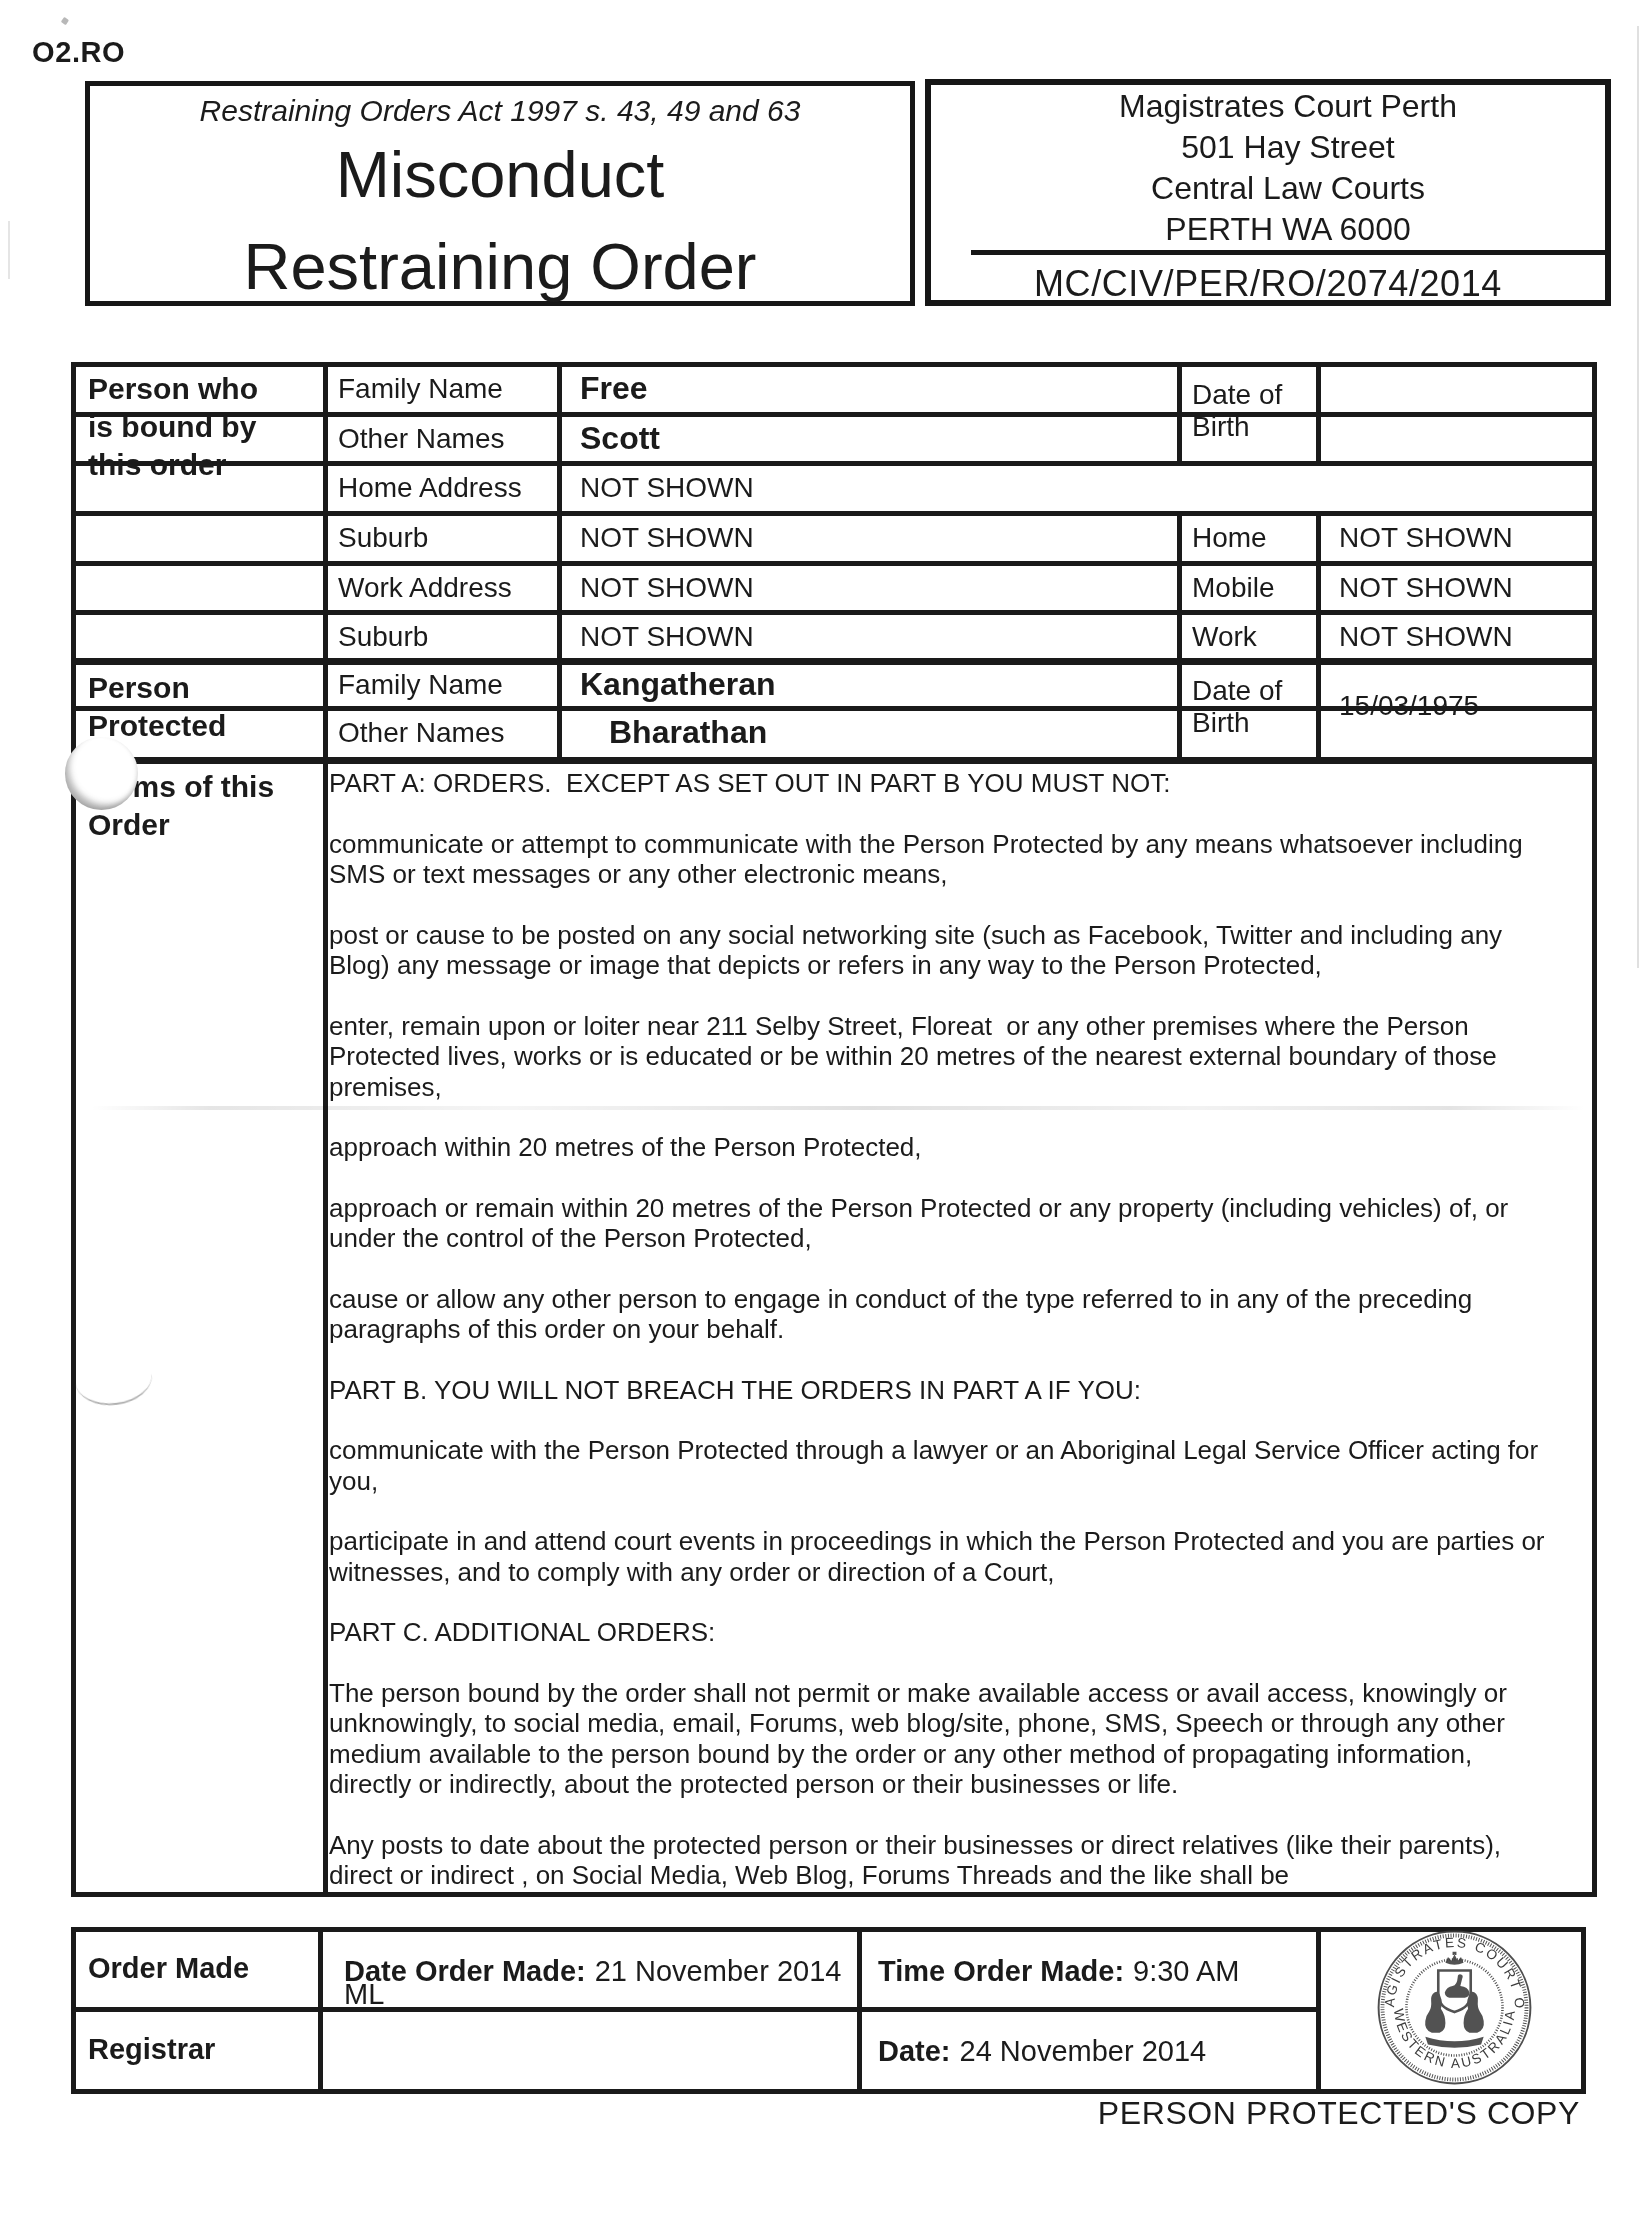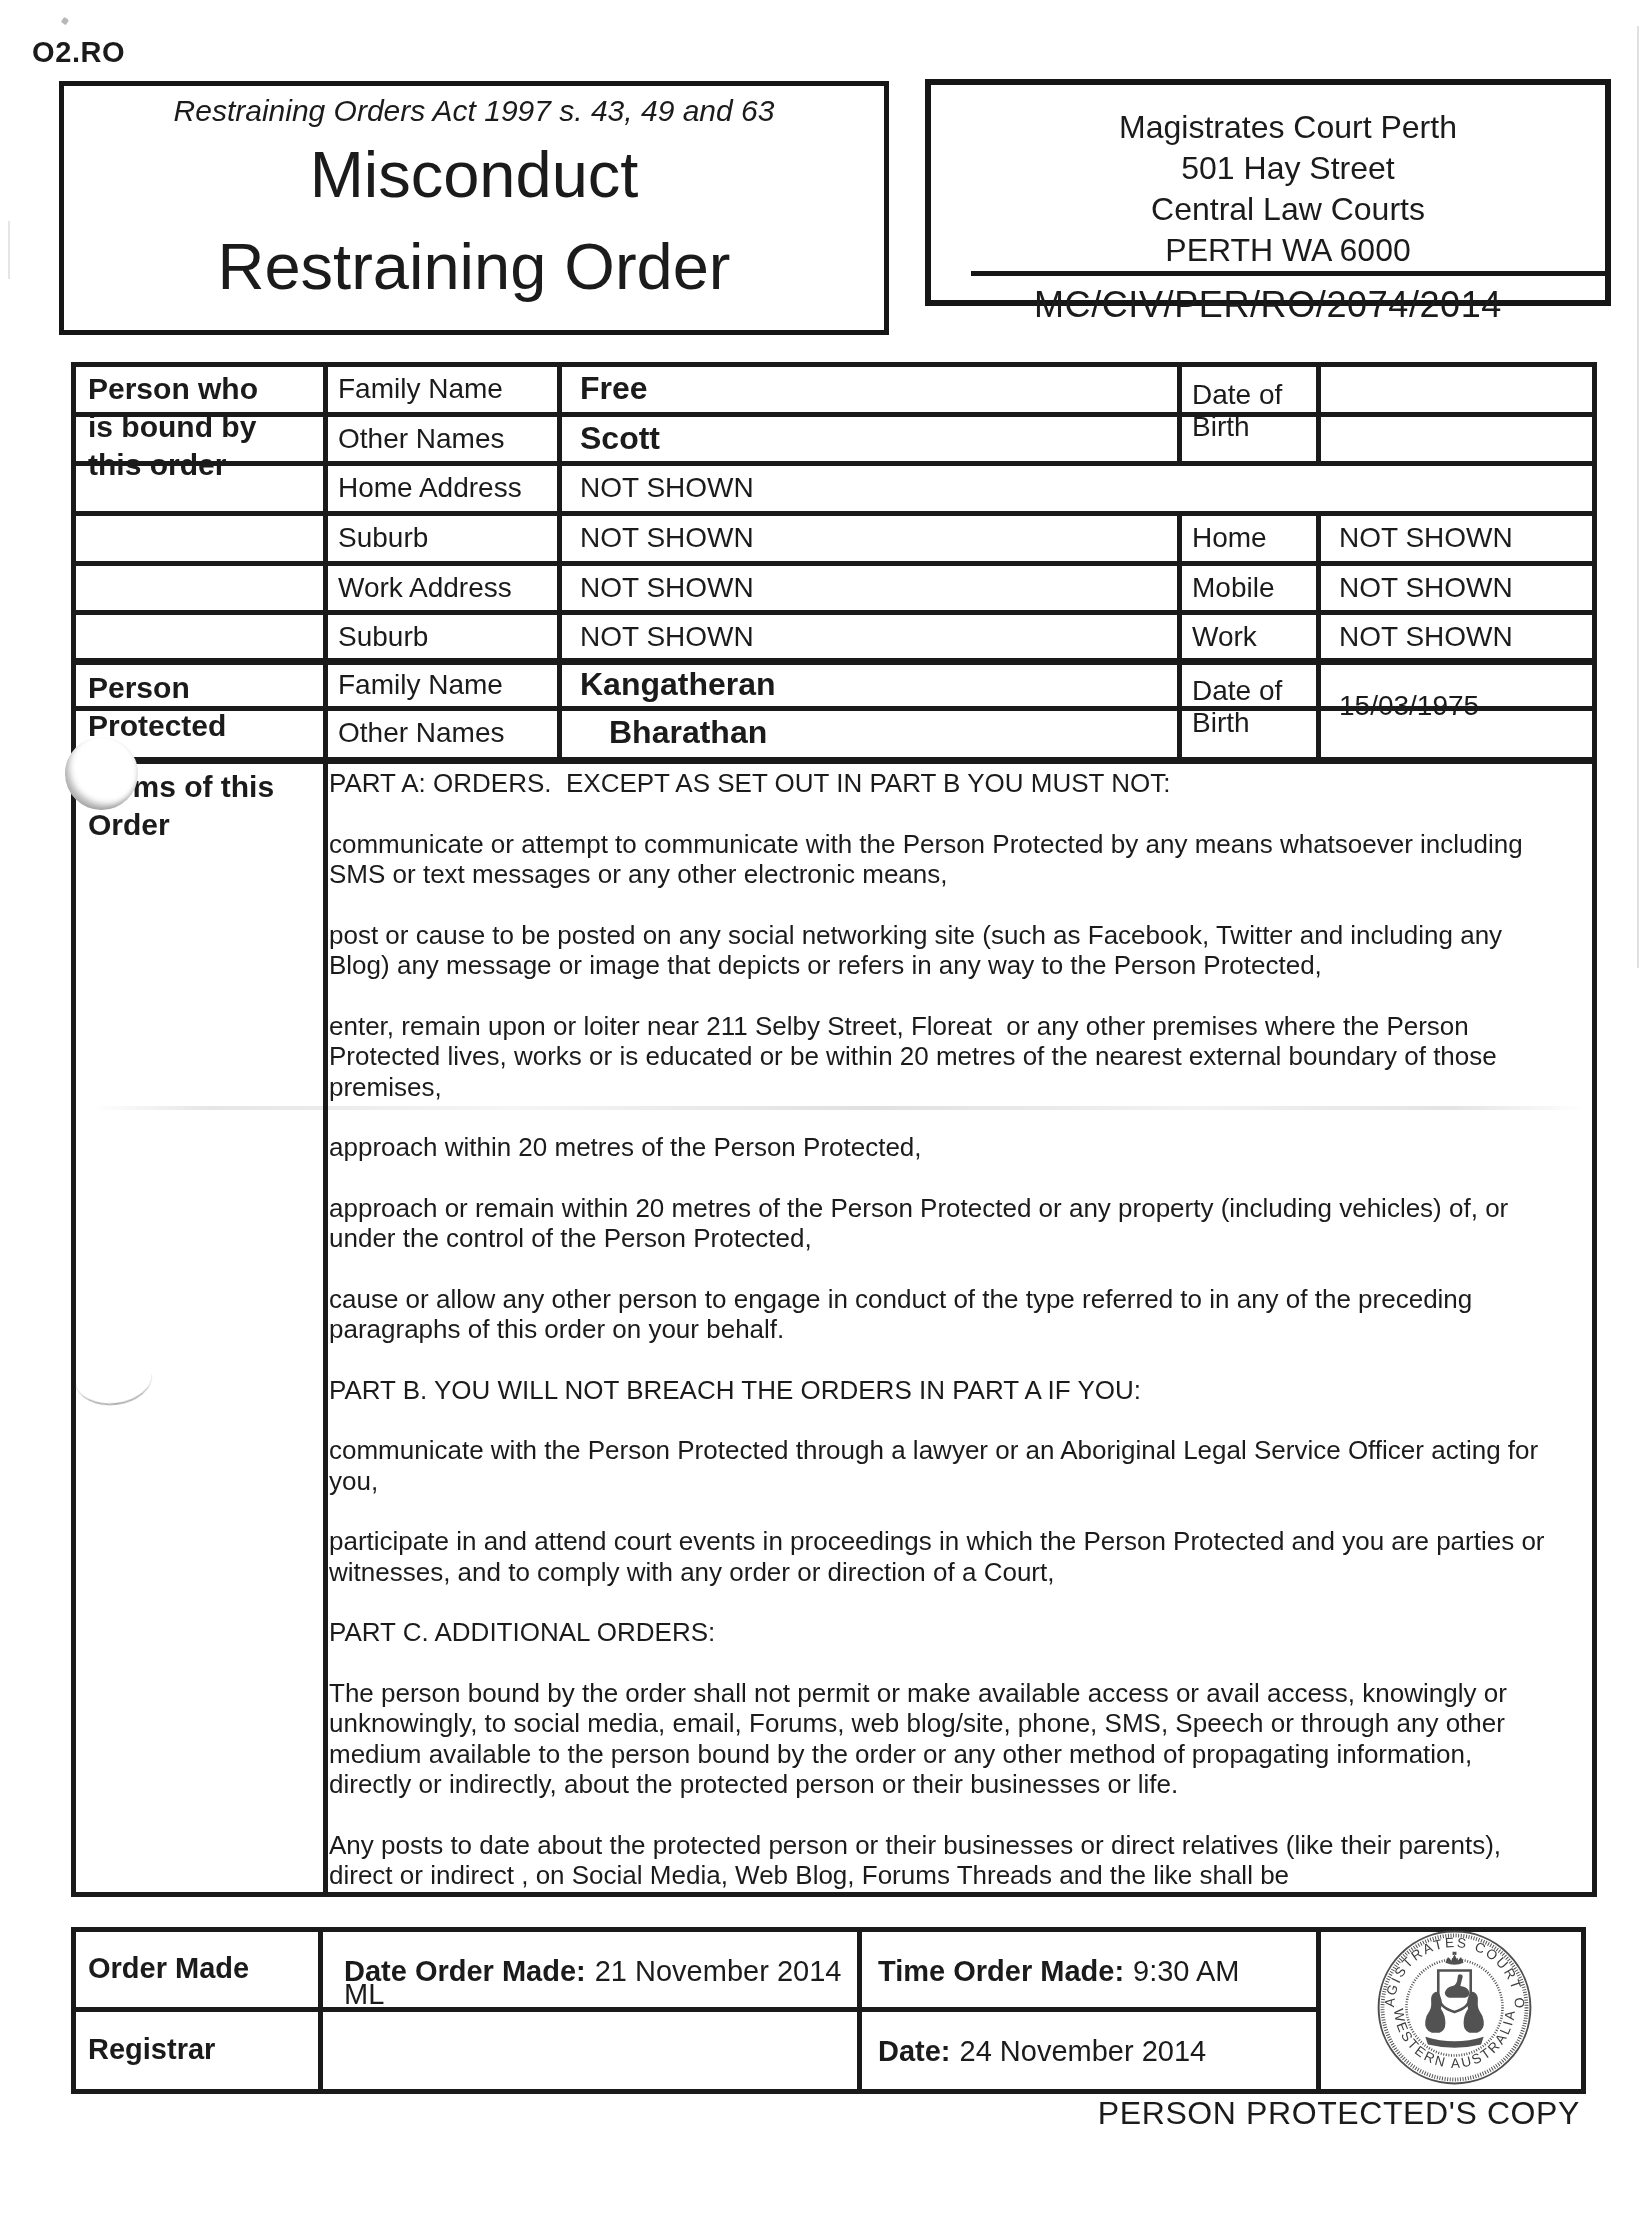--- a/index.html
+++ b/index.html
@@ -6,27 +6,27 @@
   .page{position:relative;width:1651px;height:2227px;background:#fff;overflow:hidden;
         font-family:"Liberation Sans", sans-serif;color:#1b1b1b;}
   .abs{position:absolute;}
   .line{position:absolute;background:#1a1a1a;}
   .pre{white-space:pre-line;}
 
   
   .form-code{left:32px;top:36px;font-size:29px;font-weight:bold;letter-spacing:0.6px;}
 
   
-  .hbox-left{left:59px;top:81px;width:830px;height:254px;border:5.8px solid #161616;
+  .hbox-left{left:85px;top:81px;width:830px;height:225px;border:5.8px solid #161616;
              box-sizing:border-box;text-align:center;}
   .act-line{margin-top:7.8px;font-size:30px;font-style:italic;}
   .big-title{margin-top:1.3px;font-size:65px;line-height:1.41;white-space:pre-line;}
   .hbox-right{left:925px;top:79px;width:686px;height:227px;border:6.5px solid #161616;
               box-sizing:border-box;text-align:center;}
-  .court-address{font-size:32px;line-height:41px;padding-top:22px;height:164px;
+  .court-address{font-size:32px;line-height:41px;padding-top:1px;height:164px;
                  border-bottom:5.8px solid #161616;white-space:pre-line;margin-left:40px;}
   .case-number{font-size:36px;padding-top:7.8px;letter-spacing:0.6px;}
 
   
   .sec-label{font-size:30px;font-weight:bold;line-height:38px;}
   .fld{font-size:28px;}
   .val-strong{font-size:32px;font-weight:bold;}
   .val{font-size:28px;}
   .dob{font-size:28px;line-height:32px;}
 

